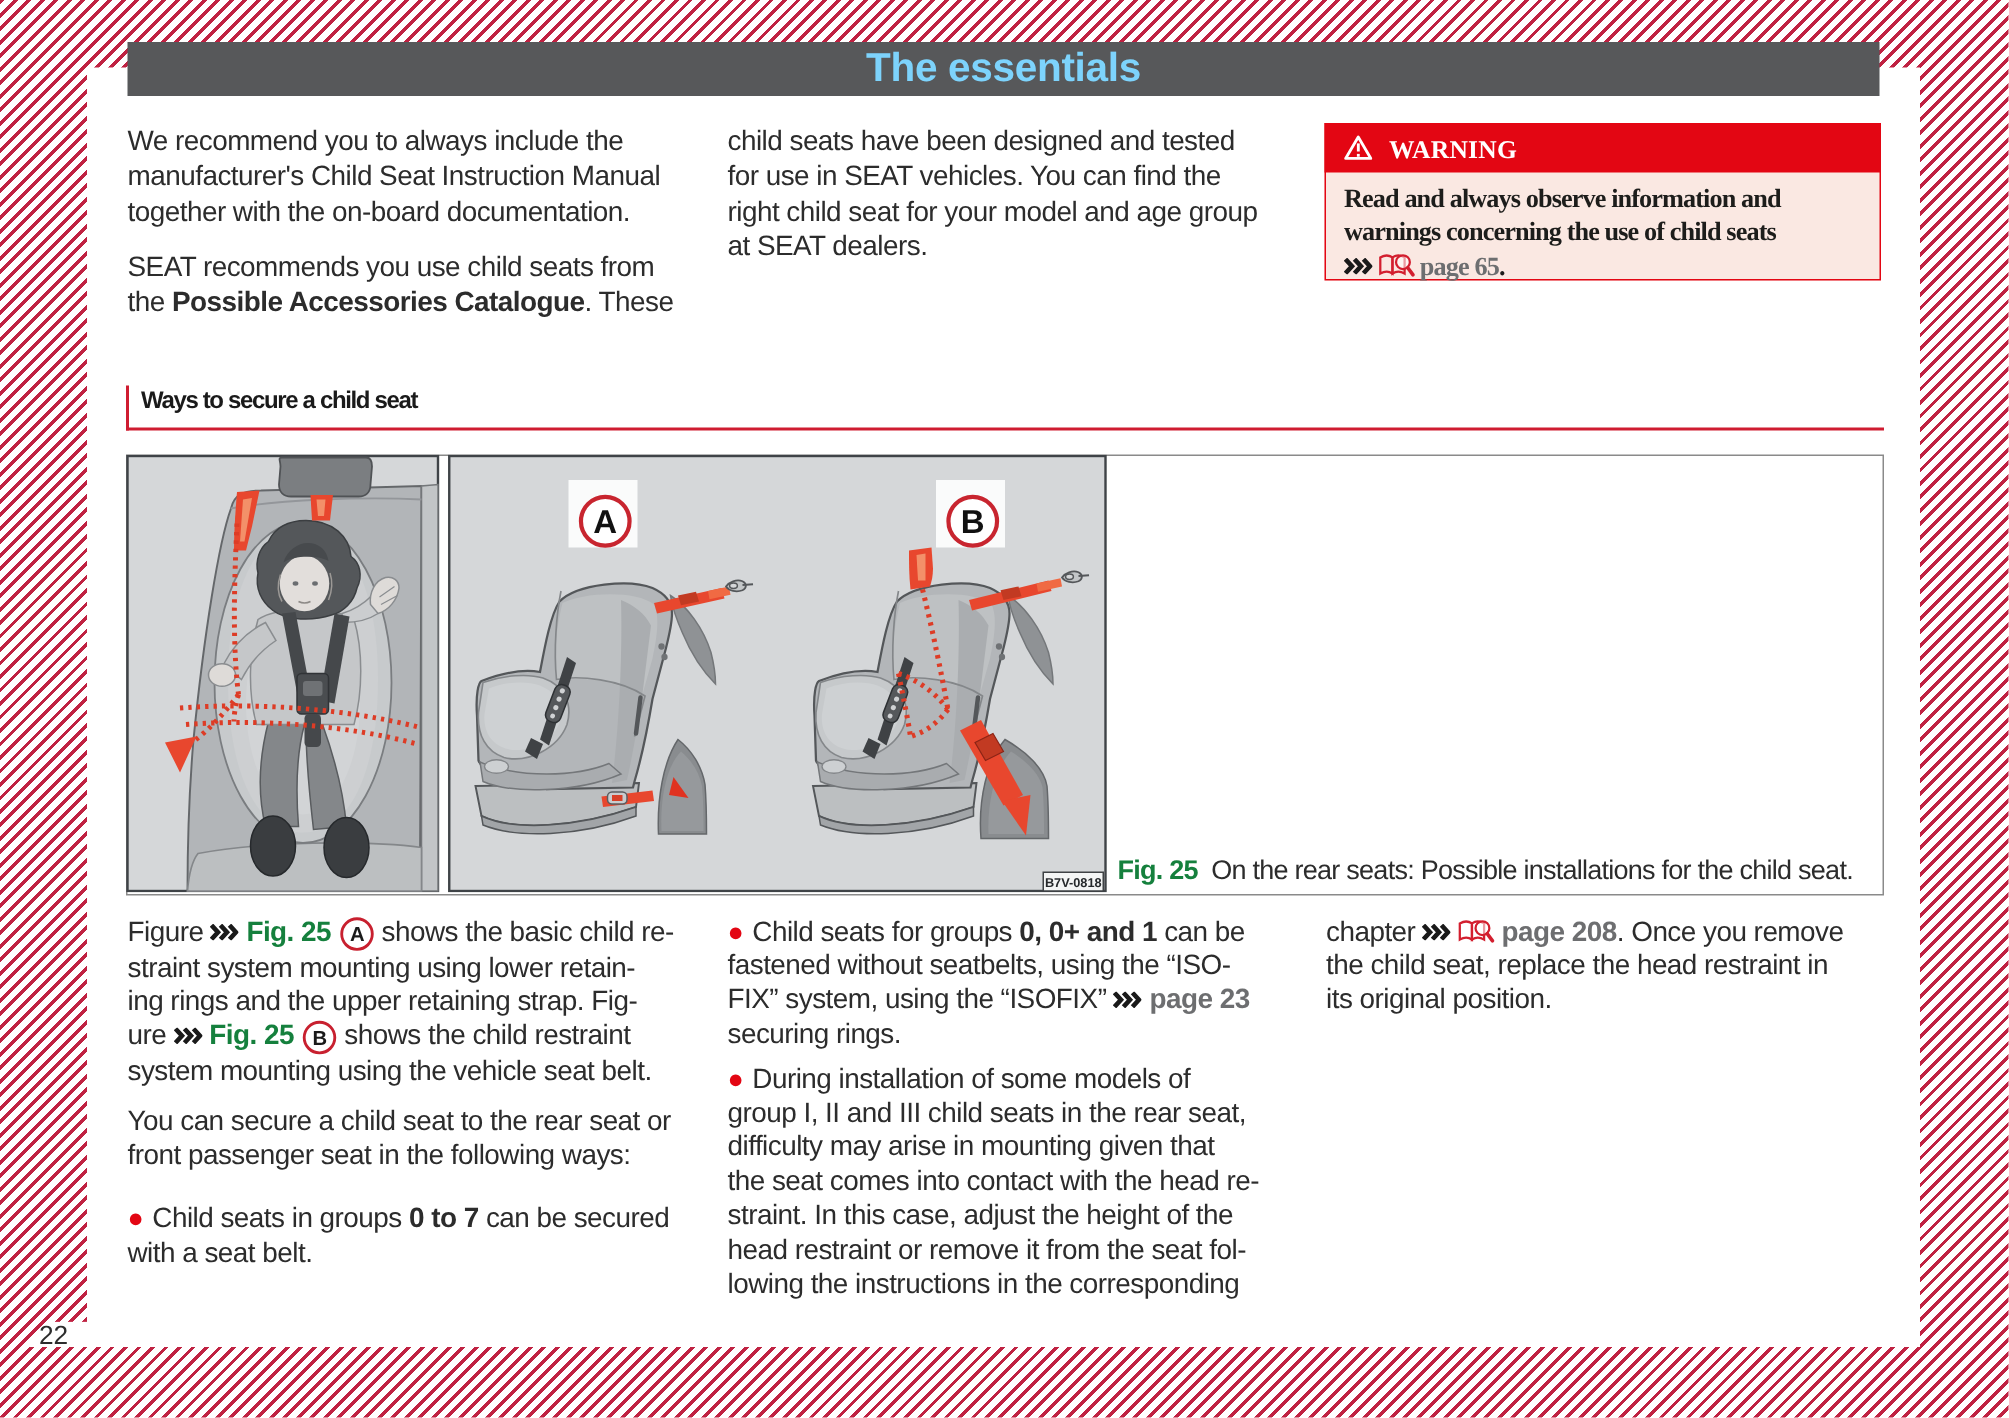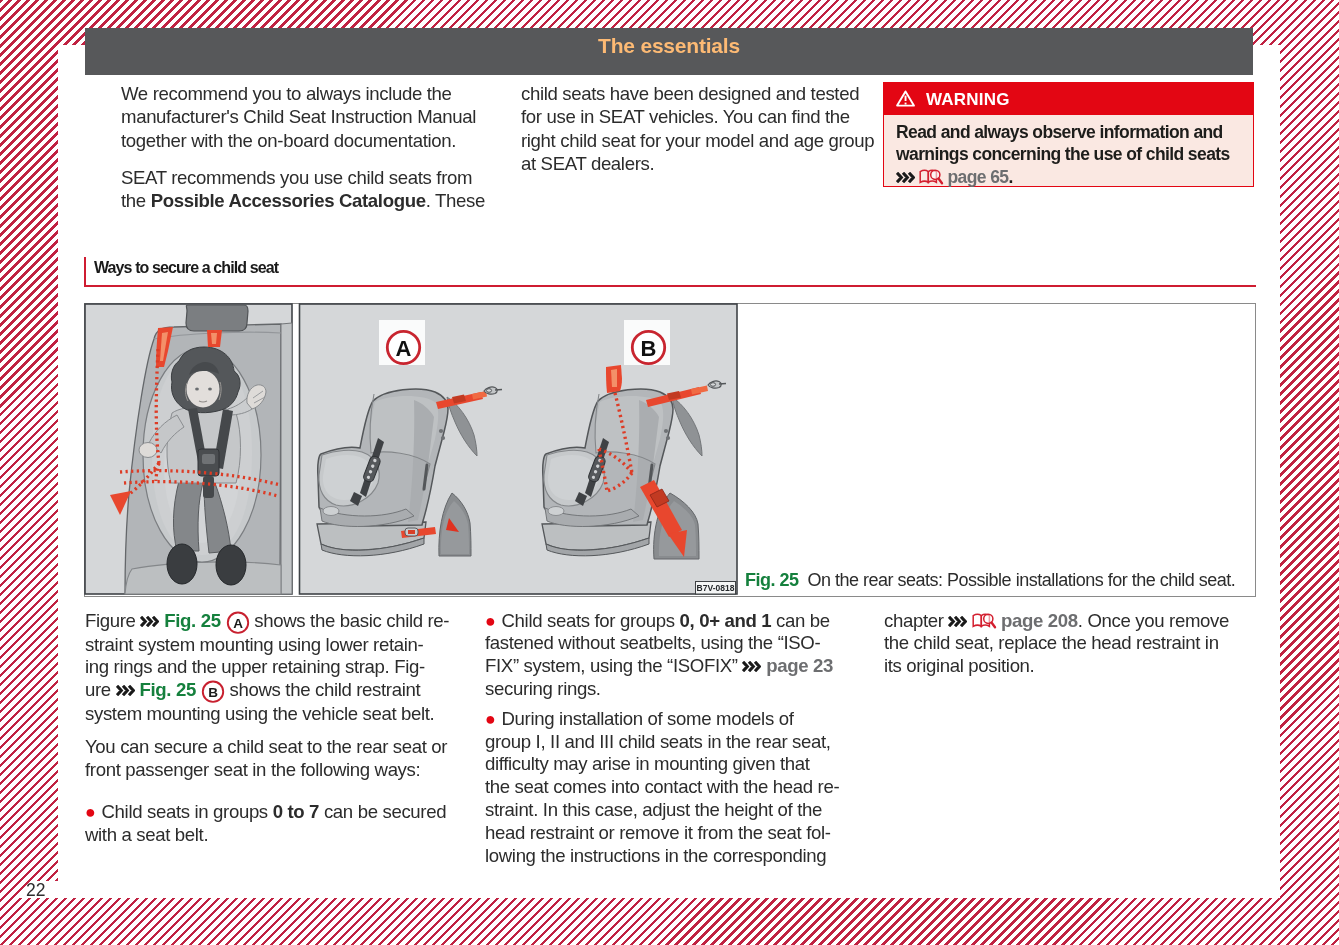--- a/index.html
+++ b/index.html
@@ -5,29 +5,29 @@
   html,body{margin:0;padding:0;}
   body{
     width:1339px;height:945px;position:relative;overflow:hidden;
     font-family:"Liberation Sans",sans-serif;
     background:repeating-linear-gradient(135deg,#c02242 0 2.3px,#ffffff 2.3px 6.36px);
   }
   .page{position:absolute;left:58px;top:45px;width:1222px;height:853px;background:#ffffff;}
   .notch{position:absolute;left:0px;top:881px;width:60px;height:17px;background:#ffffff;
     clip-path:polygon(35px 0px, 60px 0px, 60px 17px, 17px 17px);}
   .pagenum{position:absolute;left:26px;top:880px;font-size:17.5px;color:#2d2d2d;}
-  .topbar{position:absolute;left:85px;top:28px;width:1168px;height:47px;background:#57585a;
-    color:#fdba74;font-weight:bold;font-size:21px;text-align:center;line-height:35px;letter-spacing:-0.2px;}
+  .topbar{position:absolute;left:85px;top:28px;width:1168px;height:36px;background:#57585a;
+    color:#7dd3fc;font-weight:bold;font-size:27px;text-align:center;line-height:35px;letter-spacing:-0.2px;}
   .bodytext{position:absolute;width:380px;font-size:18.6px;line-height:22.8px;color:#2c2c2c;letter-spacing:-0.35px;}
-  .toplh{line-height:23.4px;margin-left:36px;}
+  .toplh{line-height:23.4px;}
   .bodytext b{letter-spacing:-0.35px;}
   .figref{color:#15803d;font-weight:bold;}
   .pageref{color:#6d6e70;font-weight:bold;}
   .bullet{color:#e30613;font-size:18px;margin-right:6px;}
-  .warnbox{position:absolute;left:883px;top:82px;width:369px;height:103px;border:1px solid #e30613;background:#fae8e2;}
+  .warnbox{position:absolute;left:883px;top:82px;width:369px;height:103px;border:1px solid #e30613;background:#fae8e2;font-family:Liberation Serif, serif;}
   .warnhead{position:absolute;left:-1px;top:-1px;width:371px;height:33px;background:#e30613;color:#fff;}
   .warnhead .wtxt{position:absolute;left:43px;top:8px;font-weight:bold;font-size:17px;letter-spacing:0.2px;}
   .warnbody{position:absolute;left:12px;top:38px;width:352px;font-size:17.5px;line-height:22.3px;font-weight:bold;color:#1d1d1b;letter-spacing:-0.6px;}
   .heading{position:absolute;left:84px;top:257px;width:1170px;border-left:2px solid #cf1c31;border-bottom:2px solid #cf1c31;height:28px;}
   .heading .htxt{position:absolute;left:8px;top:1.5px;font-size:16px;font-weight:bold;color:#1a1a1a;letter-spacing:-0.9px;}
   .figbox{position:absolute;left:84px;top:303px;width:1170px;height:292px;border:1px solid #8a8a8a;background:#fff;}
   .figcap{position:absolute;left:660px;top:265.5px;width:500px;font-size:18px;letter-spacing:-0.5px;color:#2c2c2c;}
 </style>
 </head>
 <body>

